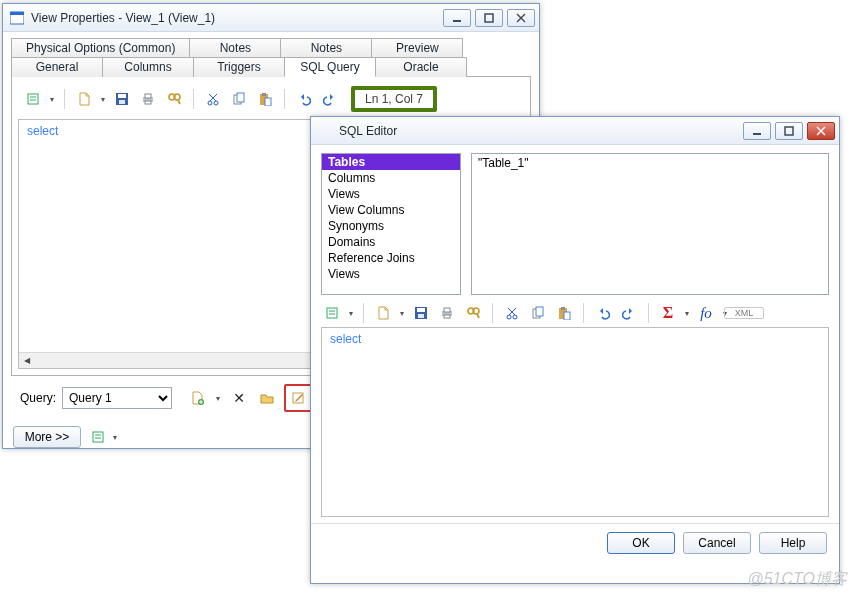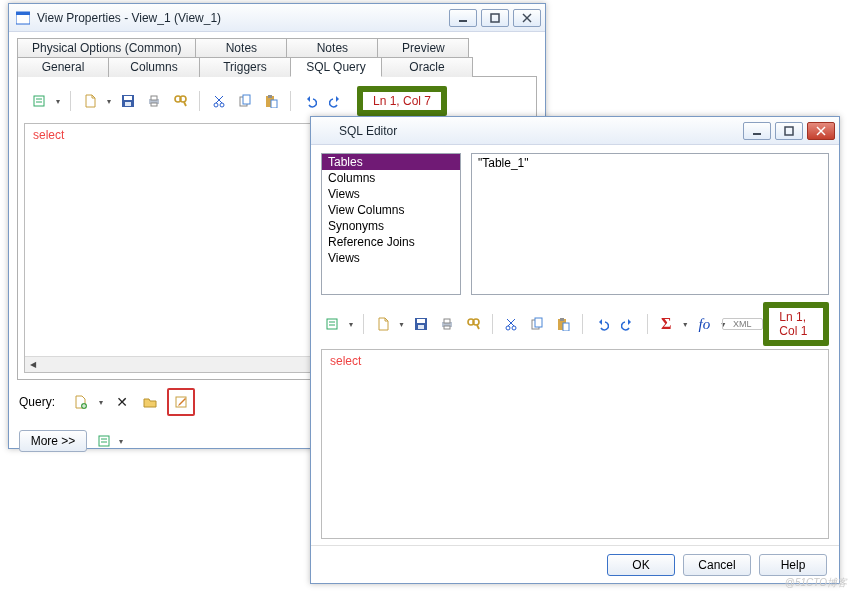--- a/index.html
+++ b/index.html
@@ -70,45 +70,45 @@
   .tdiv { width:1px; height:20px; background:#d4d4d4; margin:0 4px; }
   .tbtn {
     width:22px; height:22px;
     border:1px solid transparent;
     display:flex;align-items:center;justify-content:center;
     border-radius:2px;
   }
   .tdd { width:8px; display:flex;align-items:center;justify-content:center; color:#555; font-size:8px; }
   .status-pill {
     margin-left:6px;
-    border:6px solid #4d7c0f; border-radius:2px;
-    padding:2px 10px; color:#b91c1c;
+    border:4px solid #4d7c0f; border-radius:2px;
+    padding:2px 10px; color:#404040;
     background:#fff;
   }
 
   
   .editor {
     border:1px solid #bcbcbc;
     background:#fff;
     font-family: "Courier New", monospace;
     font-size:13px;
     padding:4px 8px;
     overflow:auto;
     position:relative;
   }
-  .kw { color:#ef4444; }
+  .kw { color:#3b82f6; }
   .scrollbar-h {
     position:absolute; left:0; right:0; bottom:0; height:16px;
     background:#f0f0f0; border-top:1px solid #d9d9d9;
     display:flex; align-items:center; justify-content:space-between;
   }
   .sb-btn{ width:16px;height:14px;display:flex;align-items:center;justify-content:center;color:#4a4a4a;font-size:8px;}
 
   
-  .queryrow { display:flex; align-items:center; gap:6px; padding:8px 10px; }
+  .queryrow { display:flex; align-items:center; gap:6px; padding:8px 10px;margin-left:7px; }
   select.native {
     height:22px; border:1px solid #a0a8b4; background:#fff; font-size:12px; min-width:110px;
     padding:0 2px;
   }
   .icon-stack { display:flex; align-items:center; gap:6px; }
   .x-btn { font-family: Arial; font-size:14px; color:#222; }
   .highlight-btn {
     border:2px solid #d23434; padding:1px; border-radius:2px;
   }
 
@@ -125,42 +125,42 @@
     cursor:default;
   }
 
   
   .panel-grid { display:flex; gap:10px; padding:8px 10px 4px; }
   .listbox {
     flex:0 0 140px; height:142px;
     border:1px solid #a0a8b4; background:#fff; overflow:auto;
   }
   .listbox .item { padding:1px 6px; white-space:nowrap; }
-  .listbox .item.selected { background:#701a75; color:#fff; }
+  .listbox .item.selected { background:#6d28d9; color:#fff;font-weight:bold; }
   .resultbox {
     flex:1; height:142px;
     border:1px solid #a0a8b4; background:#fff;
     padding:2px 6px;
   }
   .editor2-wrap{ padding:0 10px 6px; }
   .sql-editor-footer{ display:flex; justify-content:flex-end; gap:8px; padding:8px 12px 12px; border-top:1px solid #e0e0e0;}
   .sigma { color:#c22; font-family: "Times New Roman", serif; font-size:16px; font-weight:bold;}
   .fo { color:#1445b8; font-family:"Times New Roman",serif; font-style:italic; font-size:15px;}
   .xml-ic { font-size:9px; color:#7b7b7b; border:1px solid #c8c8c8; padding:0 10px; border-radius:2px;}
   .watermark{
-    position:absolute; right:4px; bottom:2px; color:#c9c9c9; font-size:10px; font-style:italic;
+    position:absolute; right:4px; bottom:2px; color:#c9c9c9; font-size:16px; font-style:italic;
   }
 
   
   svg{display:block}
 </style>
 </head>
 <body>
 
-<div class="win" style="left:8px; top:3px; width:538px; height:446px;">
+<div class="win" style="left:2px; top:3px; width:538px; height:446px;">
   <div class="titlebar">
     <span class="app-icon">
       <svg width="14" height="14" viewBox="0 0 14 14">
           <rect x="0" y="1" width="14" height="12" fill="#fff" stroke="#2a6bd6"></rect>
           <rect x="0" y="1" width="14" height="3" fill="#2a6bd6"></rect>
         </svg>
     </span>
     <span class="title">View Properties - View_1 (View_1)</span>
     <div class="winbtns">
       <div class="winbtn">
@@ -289,20 +289,23 @@
           <div class="scrollbar-h">
             <div class="sb-btn">◀</div>
             <div class="sb-btn">▶</div>
           </div>
         </div>
       </div>
     </div>
 
     <div class="queryrow">
       <span>Query:</span>
+      <select class="native">
+        <option>Query 1</option>
+      </select>
       <div class="icon-stack" style="margin-left:8px">
         <div class="tbtn">
             <svg width="14" height="14">
               <path d="M3 1h6l3 3v9H3z" fill="#fff" stroke="#c8a040"></path>
               <circle cx="11" cy="11" r="3" fill="#4aa34a"></circle>
               <line x1="11" y1="9" x2="11" y2="13" stroke="#fff"></line>
               <line x1="9" y1="11" x2="13" y2="11" stroke="#fff"></line>
             </svg>
           </div>
           <div class="tdd">▾</div>
@@ -365,20 +368,21 @@
   </div>
 
   <div class="body">
     <div class="panel-grid">
       <div class="listbox">
         <div class="item selected">Tables</div>
         <div class="item">Columns</div>
         <div class="item">Views</div>
         <div class="item">View Columns</div>
         <div class="item">Synonyms</div>
+        <div class="item">Domains</div>
         <div class="item">Reference Joins</div>
         <div class="item">Views</div>
       </div>
       <div class="resultbox">
         <div>"Table_1"</div>
       </div>
     </div>
 
     <div class="toolbar" style="padding-left:10px; padding-right:10px;">
       <div class="tseg">
@@ -468,21 +472,20 @@
           </div>
           <div class="tdd">▾</div>
         <div class="tbtn">
             <span class="fo">fo</span>
           </div>
           <div class="tdd">▾</div>
         <div class="tbtn">
             <span class="xml-ic">XML</span>
           </div>
       </div>
-      <div class="status-pill">Ln 1, Col 1</div>
     </div>
 
     <div class="editor2-wrap">
       <div class="editor" style="height:190px;">
         <span class="kw">select</span>
       </div>
     </div>
 
     <div class="sql-editor-footer">
       <div class="btn" style="border-color:#3a72c8">OK</div>

